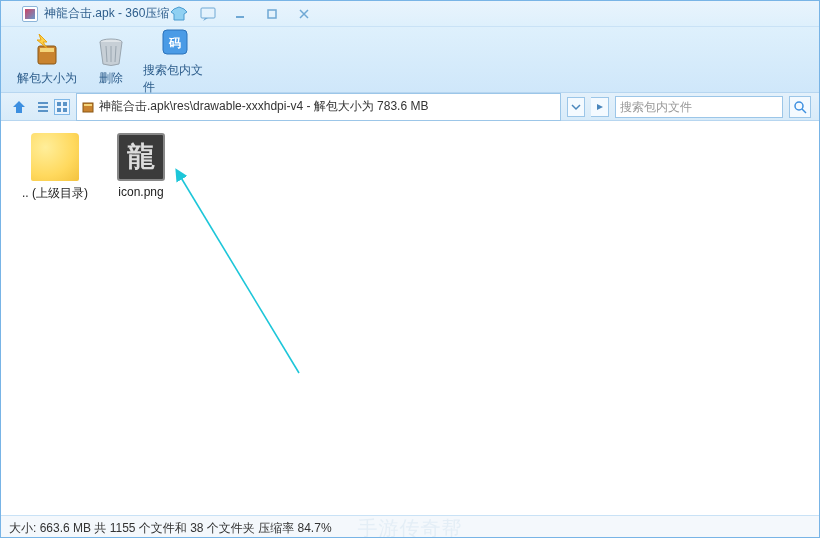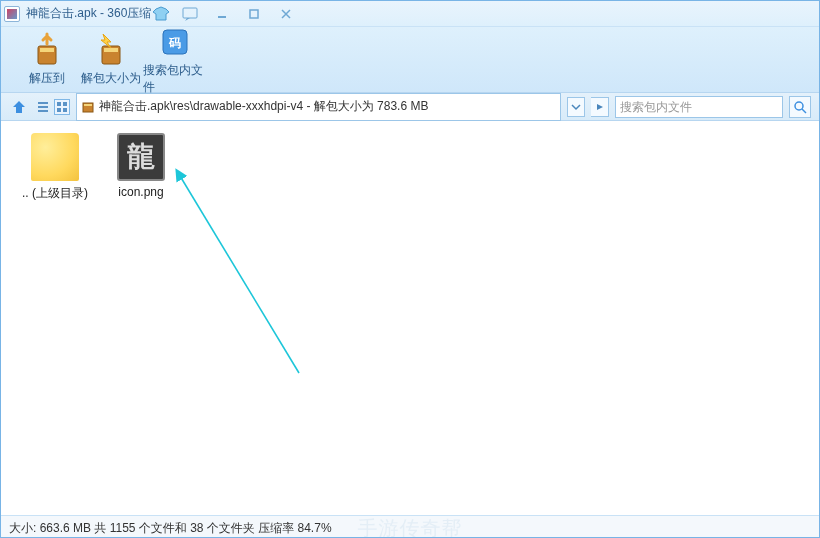--- a/index.html
+++ b/index.html
@@ -1,17 +1,17 @@
 <!DOCTYPE html>
 <html><head>
 <meta charset="utf-8">
 <style>
 *{margin:0;padding:0;box-sizing:border-box;font-family:"Microsoft YaHei",sans-serif;font-size:12px;-webkit-font-smoothing:antialiased}
 body{width:820px;height:538px;overflow:hidden;background:#fff;border:1px solid #78b4e6}
-.titlebar{height:26px;background:linear-gradient(#e9f4fd,#def0fc);display:flex;align-items:center;padding:0 3px;border-bottom:1px solid #c9e2f6}
+.titlebar{height:26px;background:linear-gradient(#e9f4fd,#def0fc);display:flex;align-items:center;padding:0 21px;border-bottom:1px solid #c9e2f6}
 .titlebar .app-icon{width:16px;height:16px;margin-right:6px;display:inline-block;background:#fff;border:1px solid #8cb5d9;border-radius:2px;position:relative}
 .titlebar .app-icon::before{content:"";position:absolute;inset:2px;background:linear-gradient(135deg,#c46,#69c)}
 .titlebar .title{color:#2e5e8c}
 .titlebar .menus{margin-left:auto;display:flex;gap:16px;margin-right:12px}
 .titlebar .menus span{color:#2e5e8c;cursor:default}
 .winbtns{display:flex;gap:6px;align-items:center}
 .winbtns .skin{width:20px;height:16px}
 .winbtns .wbtn{width:26px;height:18px;display:flex;align-items:center;justify-content:center}
 .winbtns .wbtn svg{display:block}
 .toolbar{height:66px;background:linear-gradient(#def0fc,#cfe7fa);display:flex;align-items:center;padding:0 14px;border-bottom:1px solid #b7d6f0;position:relative}
@@ -75,31 +75,33 @@
         </svg>
       </span>
   </div>
 </div>
 
 <div class="toolbar">
   <div class="tbtn">
     <span class="ticon"><svg width="36" height="36">
           <rect x="9" y="14" width="18" height="18" rx="2" fill="#c9832f" stroke="#8a5715"></rect>
           <rect x="11" y="16" width="14" height="4" fill="#f4d57b"></rect>
-          <path d="M18 14 L18 4 M14 8 L18 12 L22 8" stroke="#e8a23a" stroke-width="3" fill="none" stroke-linecap="round" transform="rotate(180 18 8)"></path>
+          <path d="M10 2 L18 10 L14 10 L18 16 L8 8 L12 8 Z" fill="#ffd24a" stroke="#e6a619"></path>
         </svg></span>
-    <span class="tlabel">解压到</span>
+    <span class="tlabel">解包大小为</span>
   </div>
   <div class="tbtn">
     <span class="ticon"><svg width="36" height="36">
-          <rect x="9" y="14" width="18" height="18" rx="2" fill="#c9832f" stroke="#8a5715"></rect>
-          <rect x="11" y="16" width="14" height="4" fill="#f4d57b"></rect>
-          <path d="M10 2 L18 10 L14 10 L18 16 L8 8 L12 8 Z" fill="#ffd24a" stroke="#e6a619"></path>
+          <ellipse cx="18" cy="10" rx="11" ry="3" fill="#dfe4e8" stroke="#9aa6b0"></ellipse>
+          <path d="M7 10 L10 32 Q18 35 26 32 L29 10" fill="#c7cfd6" stroke="#9aa6b0"></path>
+          <line x1="13" y1="14" x2="14" y2="30" stroke="#9aa6b0"></line>
+          <line x1="18" y1="14" x2="18" y2="30" stroke="#9aa6b0"></line>
+          <line x1="23" y1="14" x2="22" y2="30" stroke="#9aa6b0"></line>
         </svg></span>
-    <span class="tlabel">解包大小为</span>
+    <span class="tlabel">删除</span>
   </div>
   <div class="tbtn">
     <span class="ticon"><svg width="36" height="36">
           <rect x="6" y="6" width="24" height="24" rx="4" fill="#4a9be6" stroke="#2b72bb"></rect>
           <text x="18" y="23" font-size="16" fill="#fff" text-anchor="middle" font-weight="bold">码</text>
         </svg></span>
     <span class="tlabel">搜索包内文件</span>
   </div>
 </div>
 

